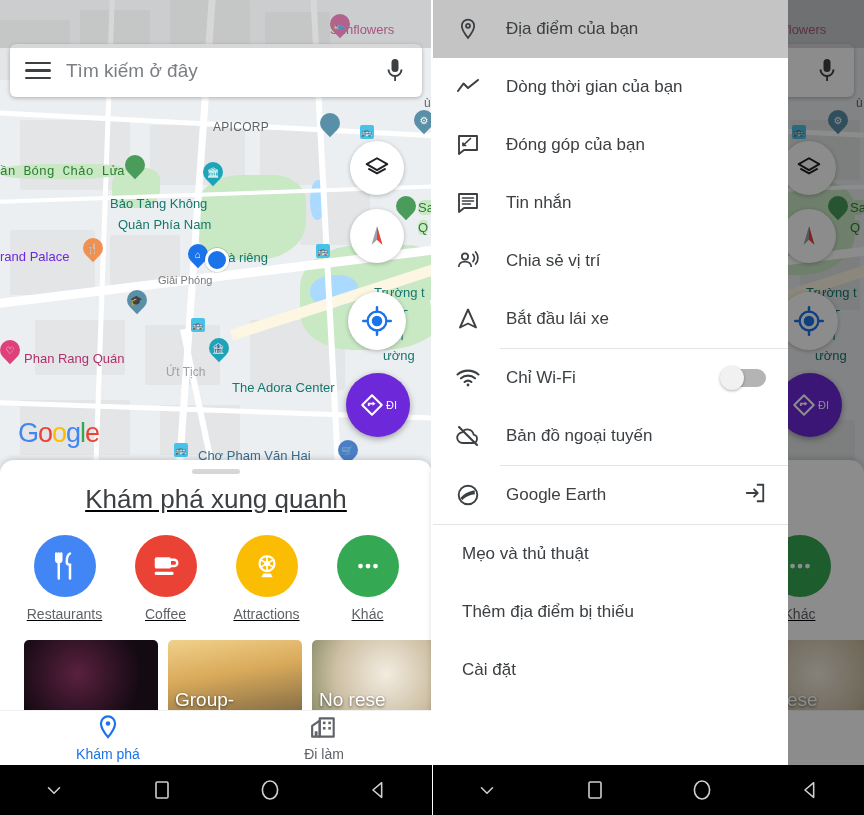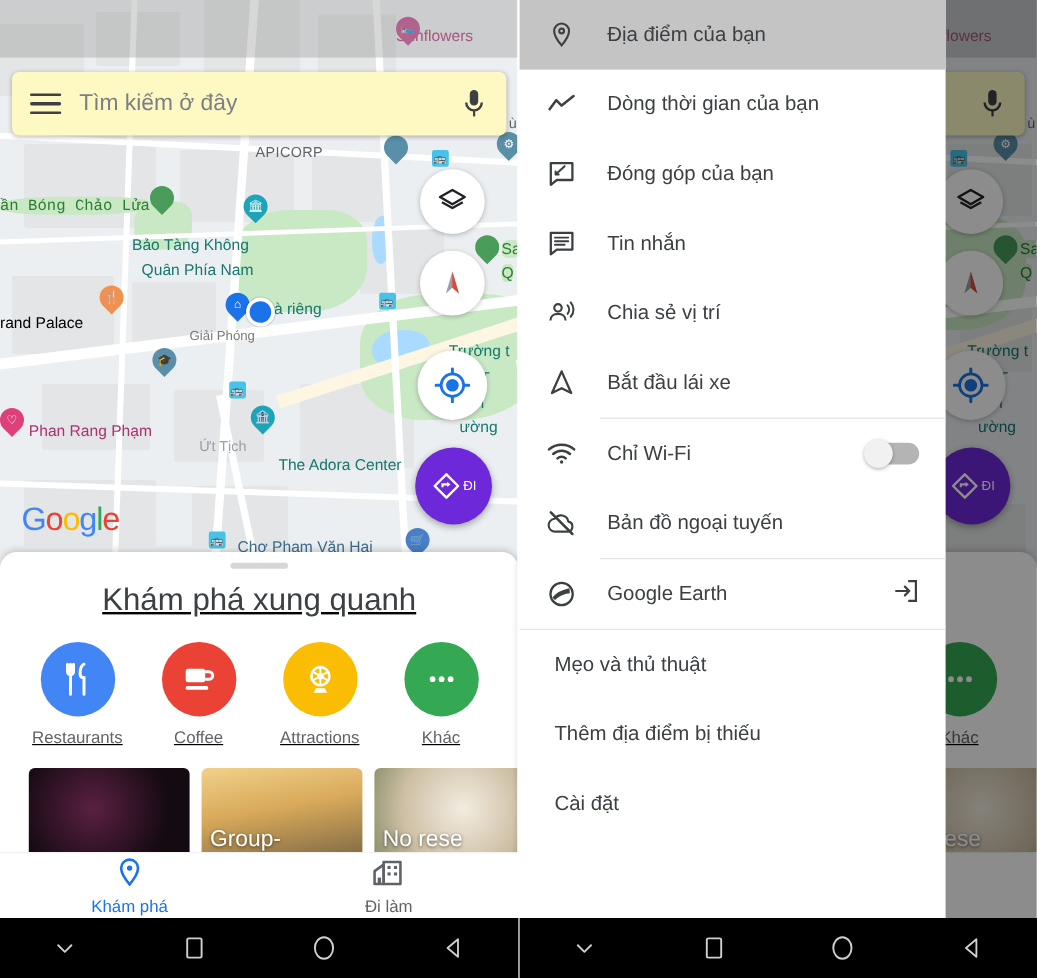--- a/index.html
+++ b/index.html
@@ -80,23 +80,23 @@
   .statusbar {
     position: absolute; top: 0; left: 0;
     width: 864px; height: 48px;
     background: rgba(150,150,150,0.38);
     z-index: 20;
   }
 
   
   .searchbar {
     position: absolute;
-    top: 60px; left: 10px;
+    top: 44px; left: 10px;
     width: 412px; height: 53px;
-    background: #fef9c3;
+    background: #ffffff;
     border-radius: 6px;
     box-shadow: 0 1px 4px rgba(0,0,0,0.28);
     display: flex; align-items: center;
     z-index: 12;
   }
   .hamb { width: 56px; display:flex; flex-direction:column; align-items:center; justify-content:center; gap:5px; cursor:pointer;}
   .hamb i { display:block; width:26px; height:2.6px; background:#3c4043; border-radius:2px;}
   .search-ph { flex:1; font-size:19px; color:#7b7f84; }
   .mic { width:54px; display:flex; align-items:center; justify-content:center; }
 
@@ -283,28 +283,28 @@
     <div class="road" style="left:430px;top:110px;width:440px;height:5px;transform:rotate(3deg);"></div>
     <div class="road" style="left:430px;top:200px;width:440px;height:4px;transform:rotate(-2deg);"></div>
     <div class="road road-hw" style="left:665px;top:330px;width:230px;height:11px;transform:rotate(-18deg);"></div>
 
     <div id="map-labels">
         <div class="mlabel pink" style="left: 330px; top: 22px; color: rgb(176, 48, 110);">Sunflowers</div>
         <div class="mlabel dark" style="left: 213px; top: 120px; color: rgb(95, 99, 104);">APICORP</div>
         <div class="mlabel green" style="left: 0px; top: 164px; color: rgb(46, 125, 50); font-family: Liberation Mono, monospace;">ần Bóng Chảo Lửa</div>
         <div class="mlabel teal" style="left: 110px; top: 196px; color: rgb(21, 119, 110);">Bảo Tàng Không</div>
         <div class="mlabel teal" style="left: 118px; top: 217px; color: rgb(21, 119, 110);">Quân Phía Nam</div>
-        <div class="mlabel orange" style="left: 0px; top: 249px; color: #000000; margin-top: 12px;">rand Palace</div>
+        <div class="mlabel orange" style="left: 0px; top: 249px; color: #6d28d9;">rand Palace</div>
         <div class="mlabel teal" style="left: 221px; top: 250px; color: rgb(21, 119, 110);">hà riêng</div>
         <div class="mlabel grey" style="left: 158px; top: 274px; color: rgb(122, 122, 122);">Giải Phóng</div>
         <div class="mlabel teal" style="left: 374px; top: 285px; color: rgb(21, 119, 110);">Trường t</div>
         <div class="mlabel teal" style="left: 383px; top: 307px; color: rgb(21, 119, 110);">ọc T</div>
         <div class="mlabel teal" style="left: 389px; top: 328px; color: rgb(21, 119, 110);">ên</div>
         <div class="mlabel teal" style="left: 383px; top: 348px; color: rgb(21, 119, 110);">ường</div>
-        <div class="mlabel pink" style="left: 24px; top: 351px; color: rgb(176, 48, 110);">Phan Rang Phạm</div>
+        <div class="mlabel pink" style="left: 24px; top: 351px; color: rgb(176, 48, 110);">Phan Rang Quán</div>
         <div class="mlabel rd" style="left: 166px; top: 365px; color: rgb(154, 160, 166);">Ứt Tịch</div>
         <div class="mlabel teal" style="left: 232px; top: 380px; color: rgb(21, 119, 110);">The Adora Center</div>
         <div class="mlabel green" style="left: 418px; top: 200px; color: rgb(46, 125, 50);">Sa</div>
         <div class="mlabel green" style="left: 418px; top: 220px; color: rgb(46, 125, 50);">Q</div>
         <div class="mlabel " style="left: 198px; top: 448px; color: rgb(60, 110, 143);">Chợ Phạm Văn Hai</div>
         <div class="mlabel dark" style="left: 424px; top: 96px; color: rgb(95, 99, 104);">ù</div>
         <div class="mlabel pink" style="left: 762px; top: 22px; color: rgb(176, 48, 110);">Sunflowers</div>
         <div class="mlabel dark" style="left: 856px; top: 96px; color: rgb(95, 99, 104);">ù</div>
         <div class="mlabel teal" style="left: 806px; top: 285px; color: rgb(21, 119, 110);">Trường t</div>
         <div class="mlabel teal" style="left: 815px; top: 307px; color: rgb(21, 119, 110);">ọc T</div>

